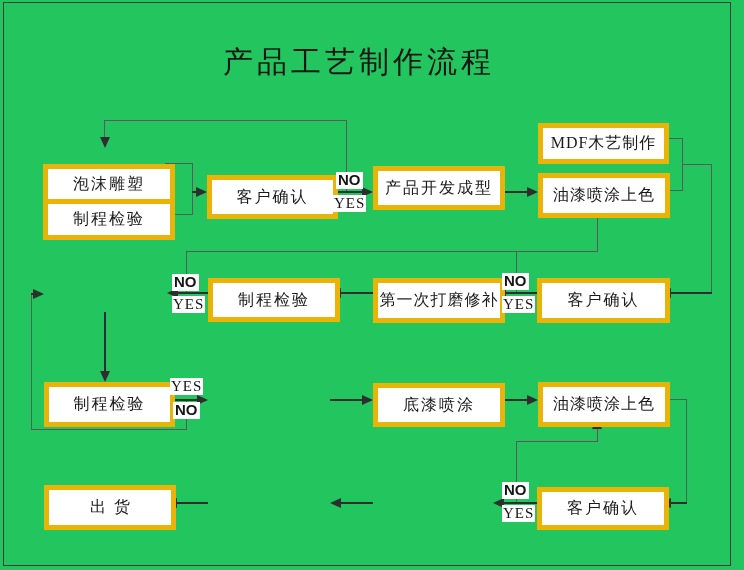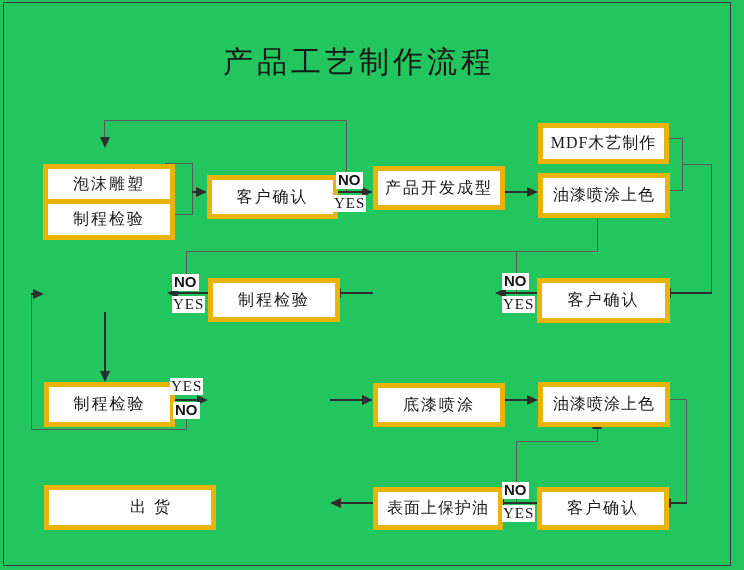--- a/index.html
+++ b/index.html
@@ -6,21 +6,21 @@
   body{background:#ffffff;}
   .canvas{position:relative;width:744px;height:570px;background:#22c55e;overflow:hidden;
           font-family:"Liberation Serif", serif;}
   .frame{position:absolute;left:3px;top:2px;width:726px;height:562px;border:1px solid #3c3c3c;}
   .title{position:absolute;left:0;top:42px;width:718px;text-align:center;font-size:30px;
          letter-spacing:4px;color:#161616;font-family:"Liberation Serif", serif;}
   .box{position:absolute;border:5px solid #eab308;background:#ffffff;display:flex;
        align-items:center;justify-content:center;font-size:16px;color:#1a1a1a;
        letter-spacing:2px;white-space:nowrap;z-index:3;}
   .box.tight{letter-spacing:1px;}
-  .box.wide{letter-spacing:8px;text-indent:8px;padding-left:40px;}
+  .box.wide{letter-spacing:8px;text-indent:8px;}
   .ln{position:absolute;background:#5a5a5a;z-index:1;}
   .flow{position:absolute;background:#2e2e2e;z-index:2;}
   .arr{position:absolute;width:0;height:0;z-index:2;}
   .arr-r{border-top:5px solid transparent;border-bottom:5px solid transparent;border-left:11px solid #2e2e2e;}
   .arr-l{border-top:5px solid transparent;border-bottom:5px solid transparent;border-right:11px solid #2e2e2e;}
   .arr-d{border-left:5px solid transparent;border-right:5px solid transparent;border-top:11px solid #2e2e2e;}
   .arr-u{border-left:5px solid transparent;border-right:5px solid transparent;border-bottom:11px solid #2e2e2e;}
   .no-label{position:absolute;font-family:"Liberation Sans", sans-serif;font-weight:700;
             font-size:15px;line-height:1.1;background:#ffffff;padding:0 2px;color:#141414;z-index:4;}
   .yes-label{position:absolute;font-family:"Liberation Serif", serif;font-size:15px;line-height:1.1;
@@ -34,28 +34,28 @@
   <div class="title">产品工艺制作流程</div>
 
   <div class="box" style="left:43px;top:164px;width:122px;height:31px">泡沫雕塑</div>
   <div class="box" style="left:43px;top:199px;width:122px;height:31px">制程检验</div>
   <div class="box" style="left:207px;top:175px;width:121px;height:34px">客户确认</div>
   <div class="box" style="left:373px;top:166px;width:122px;height:34px">产品开发成型</div>
   <div class="box tight" style="left:538px;top:123px;width:121px;height:31px">MDF木艺制作</div>
   <div class="box tight" style="left:538px;top:173px;width:122px;height:35px">油漆喷涂上色</div>
 
   <div class="box" style="left:208px;top:278px;width:122px;height:34px">制程检验</div>
+  <div class="box tight" style="left:373px;top:278px;width:122px;height:35px">第一次打磨修补</div>
   <div class="box" style="left:537px;top:278px;width:123px;height:35px">客户确认</div>
 
   <div class="box" style="left:44px;top:382px;width:121px;height:35px">制程检验</div>
   <div class="box tight" style="left:538px;top:382px;width:122px;height:35px">油漆喷涂上色</div>
   <div class="box" style="left:373px;top:383px;width:122px;height:34px">底漆喷涂</div>
 
   <div class="box wide" style="left:44px;top:485px;width:122px;height:35px">出货</div>
-  <div class="box tight" style="left:373px;top:487px;width:120px;height:33px">表面上保护油</div>
   <div class="box" style="left:537px;top:487px;width:122px;height:33px">客户确认</div>
 
   <div class="ln" style="left:165px;top:163px;width:28px;height:1px"></div>
   <div class="ln" style="left:165px;top:214px;width:28px;height:1px"></div>
   <div class="ln" style="left:192px;top:163px;width:1px;height:52px"></div>
   <div class="ln" style="left:104px;top:120px;width:243px;height:1px"></div>
   <div class="ln" style="left:346px;top:120px;width:1px;height:71px"></div>
   <div class="ln" style="left:104px;top:121px;width:1px;height:17px"></div>
   <div class="ln" style="left:659px;top:138px;width:24px;height:1px"></div>
   <div class="ln" style="left:682px;top:138px;width:1px;height:53px"></div>

